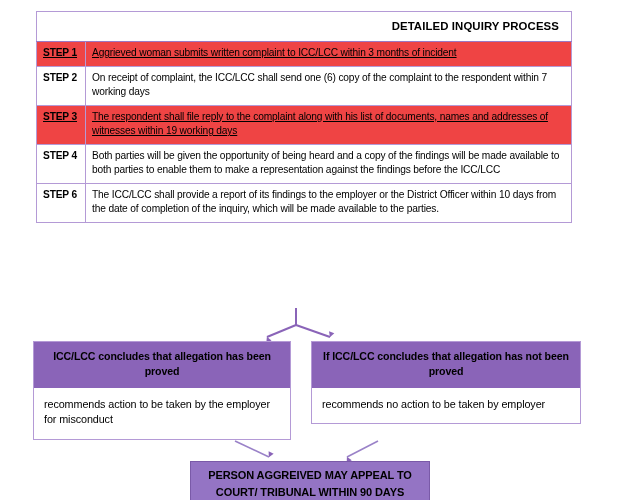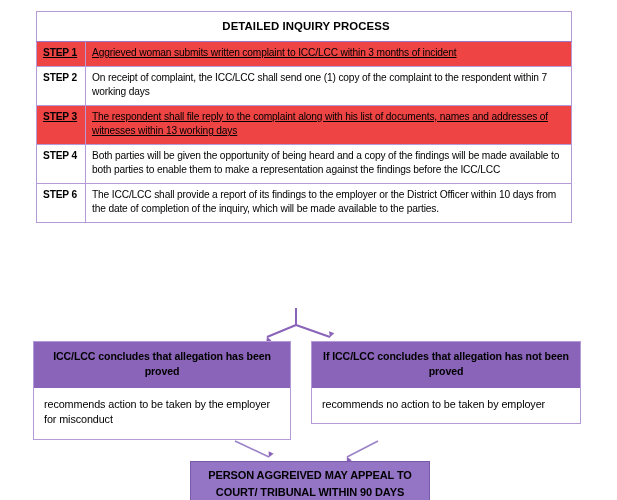--- a/index.html
+++ b/index.html
@@ -29,25 +29,25 @@
   }
   .process-table td {
     border: 1px solid #b49ad6;
     vertical-align: top;
     padding: 4px 6px 5px 6px;
     font-size: 10.2px;
     line-height: 1.42;
     letter-spacing: -0.15px;
   }
   .title-row td {
-    text-align: center;
+    text-align: right;
     font-weight: bold;
     font-size: 11.4px;
     letter-spacing: 0.1px;
-    padding: 6px 0 7px 4px;
+    padding: 6px 12px 7px 4px;
     background: #ffffff;
     border-bottom: 1px solid #9a79c4;
   }
   .step-label {
     width: 49px;
     font-weight: bold;
     font-size: 10.1px;
     letter-spacing: -0.1px;
     white-space: nowrap;
     padding-left: 7px;
@@ -128,25 +128,25 @@
   <tbody>
     <tr class="title-row">
       <td colspan="2">DETAILED INQUIRY PROCESS</td>
     </tr>
     <tr class="shaded">
       <td class="step-label">STEP 1</td>
       <td>Aggrieved woman submits written complaint to ICC/LCC within 3 months of incident</td>
     </tr>
     <tr class="plain">
       <td class="step-label">STEP 2</td>
-      <td>On receipt of complaint, the ICC/LCC shall send one (1) copy of the complaint to the respondent within 7 working days</td>
+      <td>On receipt of complaint, the ICC/LCC shall send one (6) copy of the complaint to the respondent within 7 working days</td>
     </tr>
     <tr class="shaded">
       <td class="step-label">STEP 3</td>
-      <td>The respondent shall file reply to the complaint along with his list of documents, names and addresses of witnesses within 13 working days</td>
+      <td>The respondent shall file reply to the complaint along with his list of documents, names and addresses of witnesses within 19 working days</td>
     </tr>
     <tr class="plain">
       <td class="step-label">STEP 4</td>
       <td>Both parties will be given the opportunity of being heard and a copy of the findings will be made available to both parties to enable them to make a representation against the findings before the ICC/LCC</td>
     </tr>
     <tr class="plain">
       <td class="step-label">STEP 6</td>
       <td>The ICC/LCC shall provide a report of its findings to the employer or the District Officer within 10 days from the date of completion of the inquiry, which will be made available to the parties.</td>
     </tr>
   </tbody>

